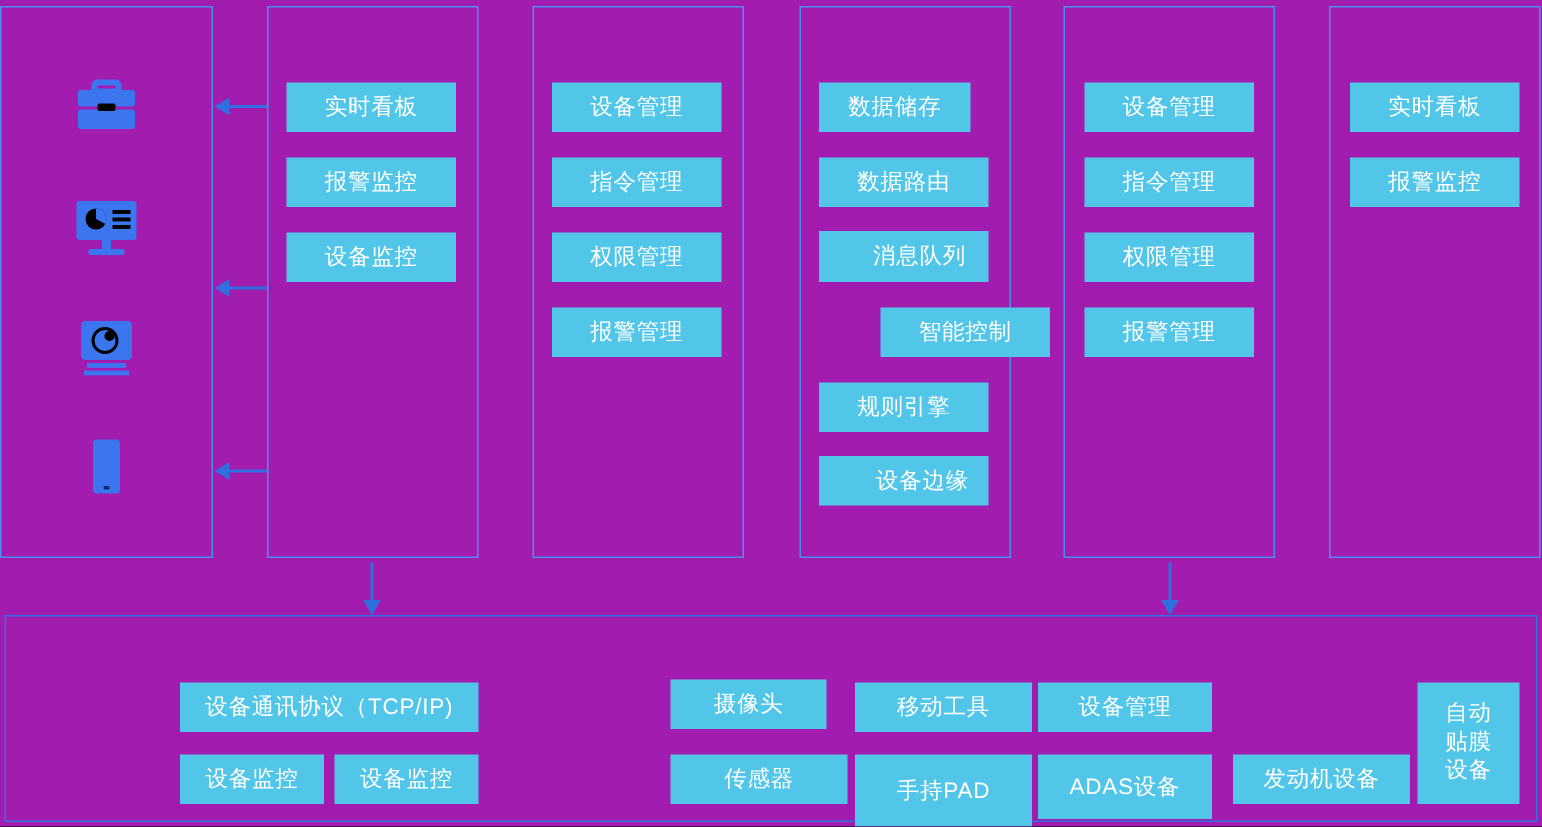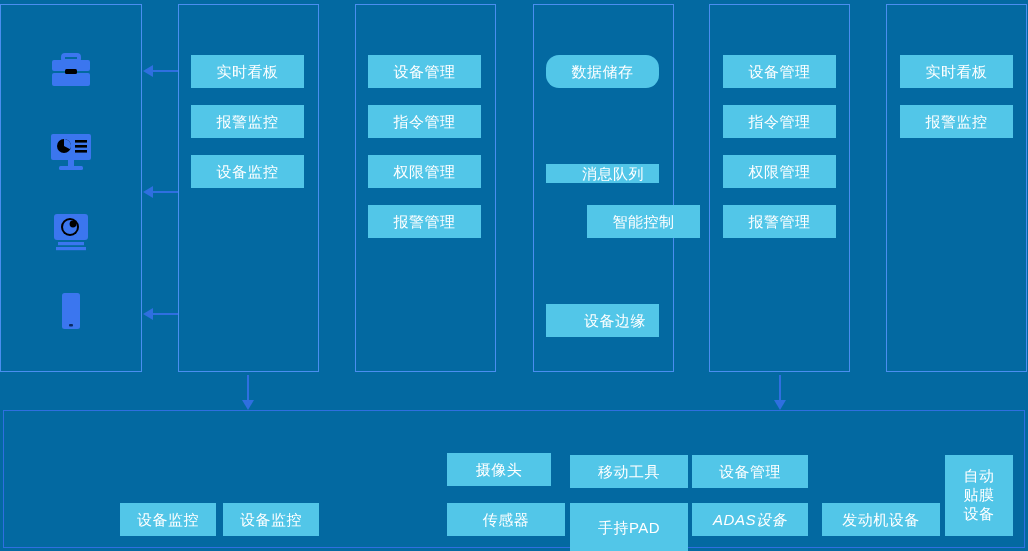--- a/index.html
+++ b/index.html
@@ -6,21 +6,21 @@
   * { box-sizing: border-box; }
   html, body {
     margin: 0; padding: 0;
     background: #000000;
     font-family: "Liberation Sans", "DejaVu Sans", sans-serif;
   }
   #stage {
     position: relative;
     width: 1028px;
     height: 551px;
-    background: #0369a1;
+    background: #a21caf;
     overflow: hidden;
   }
 
   
   .col-frame {
     position: absolute;
     top: 4px;
     height: 368px;
     border: 1px solid #4a8ef0;
     background: transparent;
@@ -156,44 +156,47 @@
 
   <div class="tile" style="left:191px; top:55px;  width:113px; height:33px;">实时看板</div>
   <div class="tile" style="left:191px; top:105px; width:113px; height:33px;">报警监控</div>
   <div class="tile" style="left:191px; top:155px; width:113px; height:33px;">设备监控</div>
 
   <div class="tile" style="left:368px; top:55px;  width:113px; height:33px;">设备管理</div>
   <div class="tile" style="left:368px; top:105px; width:113px; height:33px;">指令管理</div>
   <div class="tile" style="left:368px; top:155px; width:113px; height:33px;">权限管理</div>
   <div class="tile" style="left:368px; top:205px; width:113px; height:33px;">报警管理</div>
 
-  <div class="tile" style="left:546px; top:55px;  width:113px; height:33px;border-radius:13px;">数据储存</div>
-  <div class="tile" style="left:546px; top:164px; width:113px; height:19px;padding-left:21px;">消息队列</div>
+  <div class="tile" style="left:546px; top:55px;  width:101px; height:33px;">数据储存</div>
+  <div class="tile" style="left:546px; top:105px; width:113px; height:33px;">数据路由</div>
+  <div class="tile" style="left:546px; top:154px; width:113px; height:34px;padding-left:21px;">消息队列</div>
   <div class="tile" style="left:546px; top:205px; width:113px; height:33px;margin-left:41px;">智能控制</div>
+  <div class="tile" style="left:546px; top:255px; width:113px; height:33px;">规则引擎</div>
   <div class="tile" style="left:546px; top:304px; width:113px; height:33px;padding-left:25px;">设备边缘</div>
 
   <div class="tile" style="left:723px; top:55px;  width:113px; height:33px;">设备管理</div>
   <div class="tile" style="left:723px; top:105px; width:113px; height:33px;">指令管理</div>
   <div class="tile" style="left:723px; top:155px; width:113px; height:33px;">权限管理</div>
   <div class="tile" style="left:723px; top:205px; width:113px; height:33px;">报警管理</div>
 
   <div class="tile" style="left:900px; top:55px;  width:113px; height:33px;">实时看板</div>
   <div class="tile" style="left:900px; top:105px; width:113px; height:33px;">报警监控</div>
 
   <div class="bottom-panel"></div>
 
+  <div class="tile" style="left:120px; top:455px; width:199px; height:33px;">设备通讯协议（TCP/IP)</div>
   <div class="tile" style="left:120px; top:503px; width:96px; height:33px;">设备监控</div>
   <div class="tile" style="left:223px; top:503px; width:96px; height:33px;">设备监控</div>
 
   <div class="tile" style="left:447px; top:453px; width:104px; height:33px;">摄像头</div>
   <div class="tile" style="left:570px; top:455px; width:118px; height:33px;">移动工具</div>
   <div class="tile" style="left:692px; top:455px; width:116px; height:33px;">设备管理</div>
 
   <div class="tile" style="left:447px; top:503px; width:118px; height:33px;">传感器</div>
   <div class="tile" style="left:570px; top:503px; width:118px; height:50px;">手持PAD</div>
-  <div class="tile" style="left:692px; top:503px; width:116px; height:33px;font-style:italic;">ADAS设备</div>
+  <div class="tile" style="left:692px; top:503px; width:116px; height:43px;">ADAS设备</div>
   <div class="tile" style="left:822px; top:503px; width:118px; height:33px;">发动机设备</div>
 
   <div class="tile multi" style="left:945px; top:455px; width:68px; height:81px;">自动
 贴膜
 设备</div>
 
 </div>
 
 </body></html>

